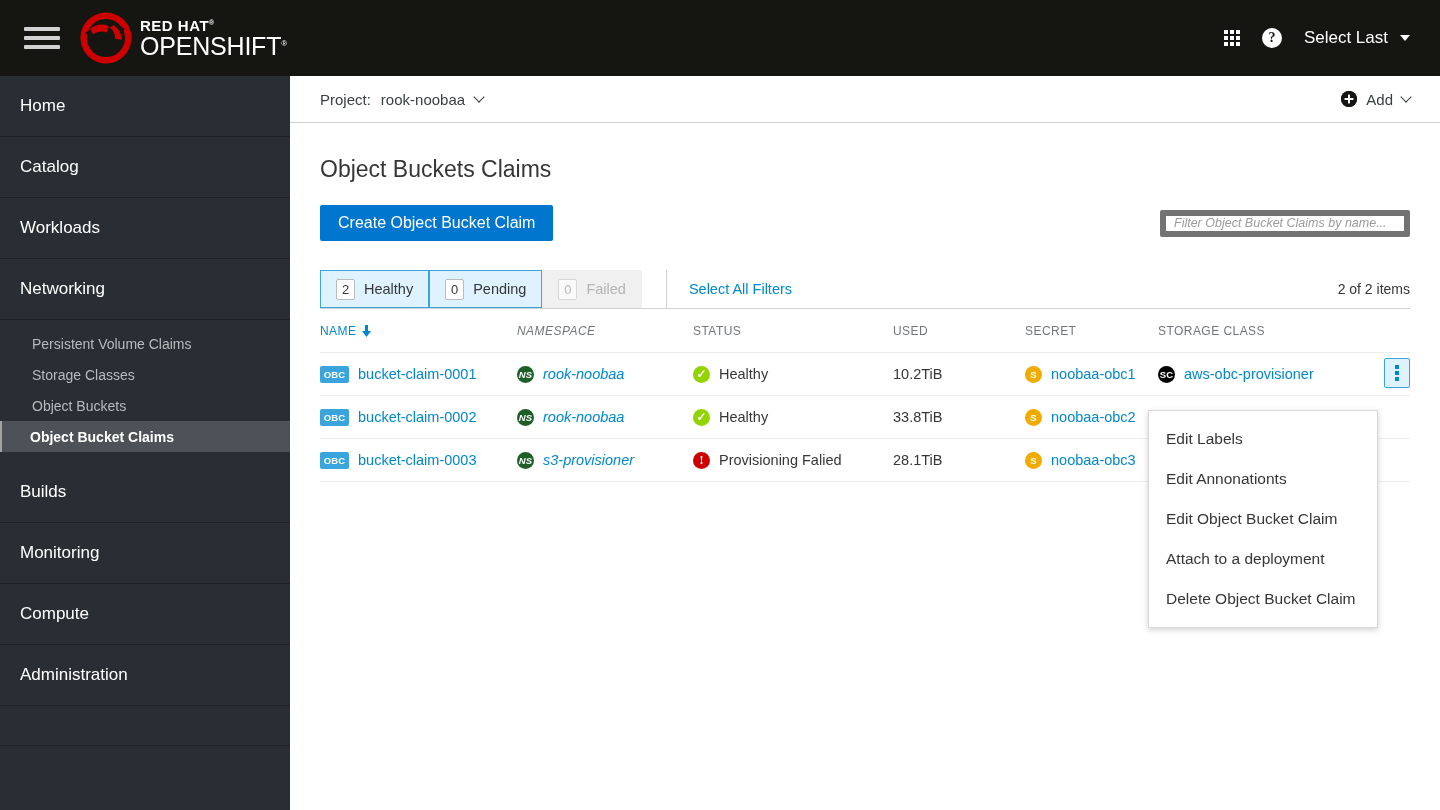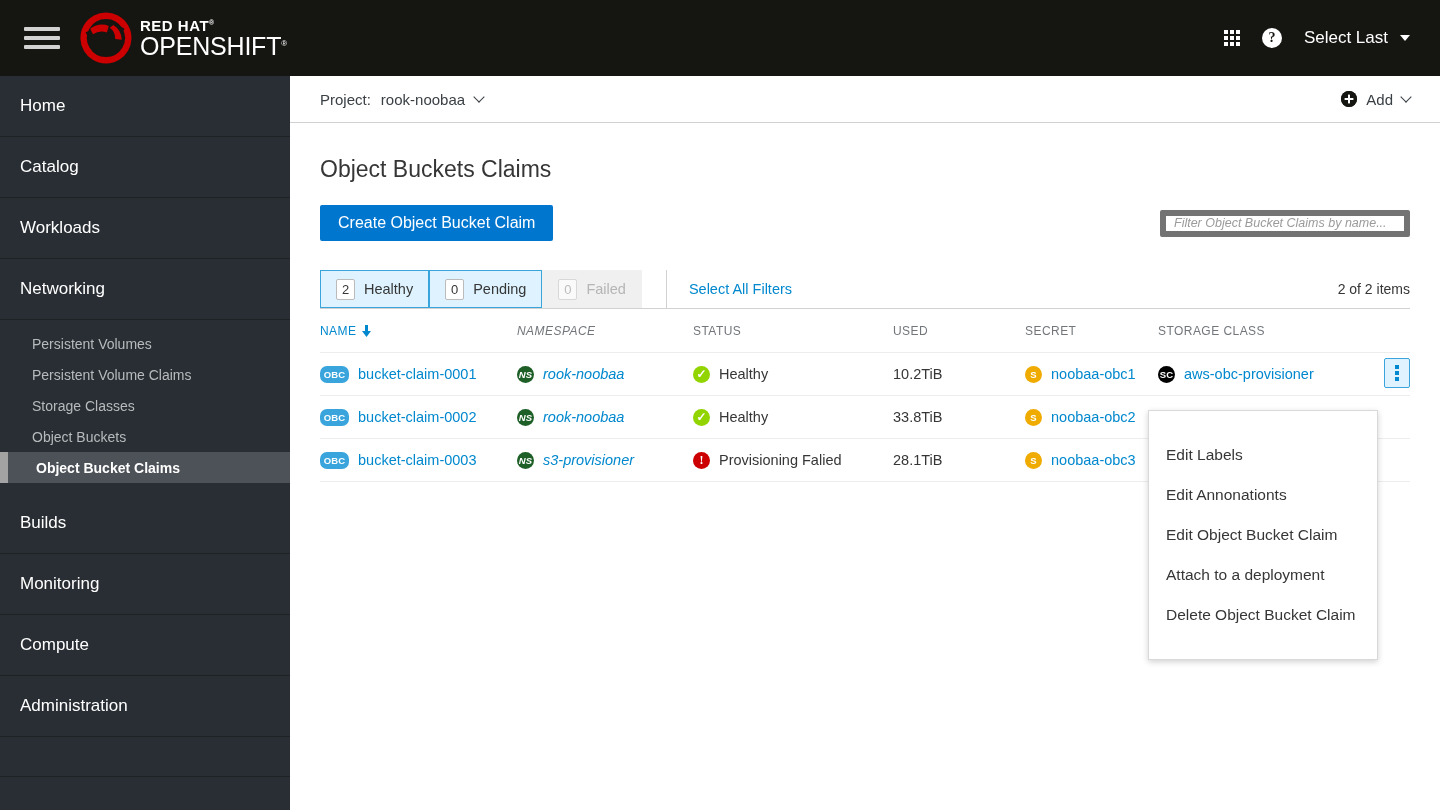--- a/index.html
+++ b/index.html
@@ -59,21 +59,21 @@
   .nav-item.active { background: #4d5258; }
   .nav-item .chev { width: 11px; height: 11px; border-right: 2px solid #d8d8d8;
     border-bottom: 2px solid #d8d8d8; transform: rotate(45deg); margin-top: -5px; }
   .sub-list { background: #292e34; padding: 8px 0 10px 0; }
   .sub-item {
     height: 31px; display: flex; align-items: center; padding: 0 32px;
     color: #b7bbbe; font-size: 14px; cursor: pointer;
   }
   .sub-item.current {
     background: #4d5258; color: #fff; font-weight: bold;
-    border-left: 8px solid #a3a3a3; padding-left: 28px;
+    border-left: 2px solid #a3a3a3; padding-left: 28px;
   }
   #nav-tail { height: 40px; background: #292e34; border-bottom: 1px solid #1e2225; }
 
   
   #project-bar {
     position: absolute; top: 76px; left: 290px; width: 1150px; height: 47px;
     background: #fff; border-bottom: 1px solid #d1d1d1;
     display: flex; align-items: center; padding: 0 30px;
   }
   #project-label { font-size: 15px; color: #393f44; }
@@ -139,42 +139,42 @@
   .c-st   { width: 200px; display: flex; align-items: center; gap: 9px; }
   .c-used { width: 132px; }
   .c-sec  { width: 133px; display: flex; align-items: center; gap: 9px; }
   .c-sc   { flex: 1; display: flex; align-items: center; gap: 9px; }
 
   .link { color: #0088ce; font-size: 14.5px; cursor: pointer; }
   .plain { color: #363636; font-size: 14.5px; }
 
   .badge { color: #fff; font-size: 9.5px; font-weight: bold; letter-spacing: .2px;
     display: flex; align-items: center; justify-content: center; flex: none; }
-  .badge.pill { width: 29px; height: 17px; border-radius: 7px; }
+  .badge.pill { width: 29px; height: 17px; border-radius: 2px; }
   .badge.circ { width: 17px; height: 17px; border-radius: 50%; }
 
   .status-ico { width: 17px; height: 17px; border-radius: 50%; flex: none;
     display: flex; align-items: center; justify-content: center;
     color: #fff; font-size: 12px; font-weight: bold; }
   .status-ico.ok { background: #92d400; }
   .status-ico.err { background: #cc0000; font-family: "Liberation Serif", serif; }
 
   #kebab-btn {
     position: absolute; right: 0; top: 5px; width: 26px; height: 30px;
     border: 1px solid #39a5dc; background: #def3ff; border-radius: 2px;
     display: flex; flex-direction: column; align-items: center;
     justify-content: center; gap: 2.5px; cursor: pointer;
   }
   #kebab-btn i { width: 3.5px; height: 3.5px; background: #0088ce; display: block; }
 
   
   #dropdown {
     position: absolute; left: 858px; top: 287px; width: 230px;
     background: #fff; border: 1px solid #d9d9d9;
-    box-shadow: 0 2px 6px rgba(3,3,3,.18); padding: 24px 0; z-index: 40;
+    box-shadow: 0 2px 6px rgba(3,3,3,.18); padding: 8px 0; z-index: 40;
   }
   .menu-item { height: 40px; display: flex; align-items: center; padding: 0 17px;
     font-size: 15.5px; color: #363636; cursor: pointer; }
 </style>
 </head>
 <body>
 
 <div id="masthead">
   <div id="brand-zone">
     <div class="hamburger">
@@ -226,23 +226,20 @@
   </div>
   <div class="nav-item">
     <span>Workloads</span>
   </div>
   <div class="nav-item">
     <span>Networking</span>
   </div>
 
   <div class="sub-list">
     <div class="sub-item">
-      <span>Persistent Volumes</span>
-    </div>
-    <div class="sub-item">
       <span>Persistent Volume Claims</span>
     </div>
     <div class="sub-item">
       <span>Storage Classes</span>
     </div>
     <div class="sub-item">
       <span>Object Buckets</span>
     </div>
     <div class="sub-item current">
       <span>Object Bucket Claims</span>

